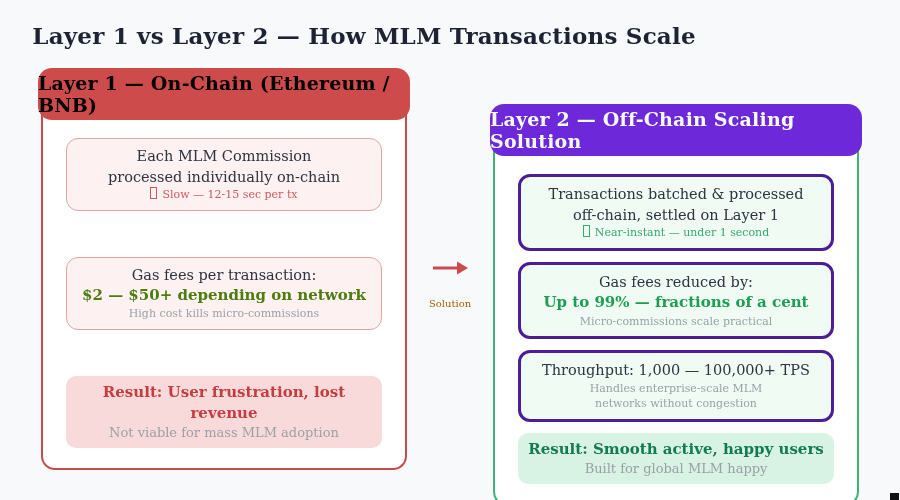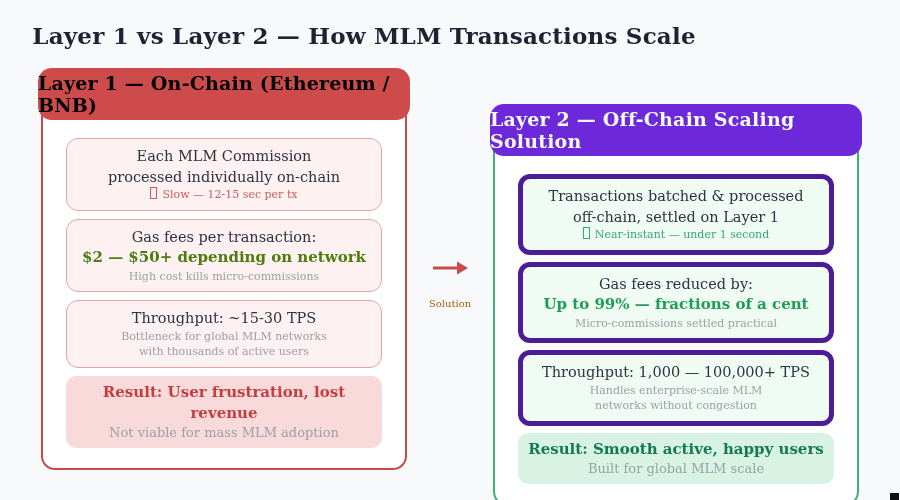--- a/index.html
+++ b/index.html
@@ -41,21 +41,21 @@
     justify-content: space-between;
   }
   .panel-right .panel-body { border-color: #3cb374; }
   .card {
     border-radius: 12px;
     padding: 7px 8px;
     text-align: center;
     line-height: 1.42;
   }
   .panel-left  .card { background: #fdf1f1; border: 1px solid #e8a4a4; }
-  .panel-right .card { background: #f0fbf4; border: 5px solid #4c1d95; }
+  .panel-right .card { background: #f0fbf4; border: 3px solid #4c1d95; }
   .card .main   { font-size: 14.5px; color: #2d3340; }
   .card .strong { font-size: 15px; font-weight: bold; }
   .panel-left  .card .strong { color: #4d7c0f; }
   .panel-right .card .strong { color: #1e9e53; }
   .card .accent { font-size: 11px; }
   .panel-left  .card .accent { color: #cf5a5c; }
   .panel-right .card .accent { color: #35ab72; }
   .card .sub { font-size: 11px; color: #9aa0a8; }
   .result-card {
     border-radius: 10px;
@@ -106,25 +106,20 @@
       <div class="main">processed individually on-chain</div>
       <div class="accent"><span class="tofu"></span><span>Slow — 12-15 sec per tx</span></div>
     </div>
 
     <div class="card">
       <div class="main">Gas fees per transaction:</div>
       <div class="strong">$2 — $50+ depending on network</div>
       <div class="sub">High cost kills micro-commissions</div>
     </div>
 
-    <div class="card">
-      <div class="main">Throughput: ~15-30 TPS</div>
-      <div class="sub">Bottleneck for global MLM networks</div>
-      <div class="sub">with thousands of active users</div>
-    </div>
 
     <div class="result-card">
       <div class="strong">Result: User frustration, lost revenue</div>
       <div class="sub">Not viable for mass MLM adoption</div>
     </div>
 
   </div>
 </section>
 
 <div class="connector">
@@ -145,30 +140,30 @@
 
     <div class="card">
       <div class="main">Transactions batched &amp; processed</div>
       <div class="main">off-chain, settled on Layer 1</div>
       <div class="accent"><span class="tofu"></span><span>Near-instant — under 1 second</span></div>
     </div>
 
     <div class="card">
       <div class="main">Gas fees reduced by:</div>
       <div class="strong">Up to 99% — fractions of a cent</div>
-      <div class="sub">Micro-commissions settled practical</div>
+      <div class="sub">Micro-commissions scale practical</div>
     </div>
 
     <div class="card">
       <div class="main">Throughput: 1,000 — 100,000+ TPS</div>
       <div class="sub">Handles enterprise-scale MLM</div>
       <div class="sub">networks without congestion</div>
     </div>
 
     <div class="result-card">
       <div class="strong">Result: Smooth active, happy users</div>
-      <div class="sub">Built for global MLM scale</div>
+      <div class="sub">Built for global MLM happy</div>
     </div>
 
   </div>
 </section>
 
 <div class="corner-artifact"></div>
 
 </body></html>

